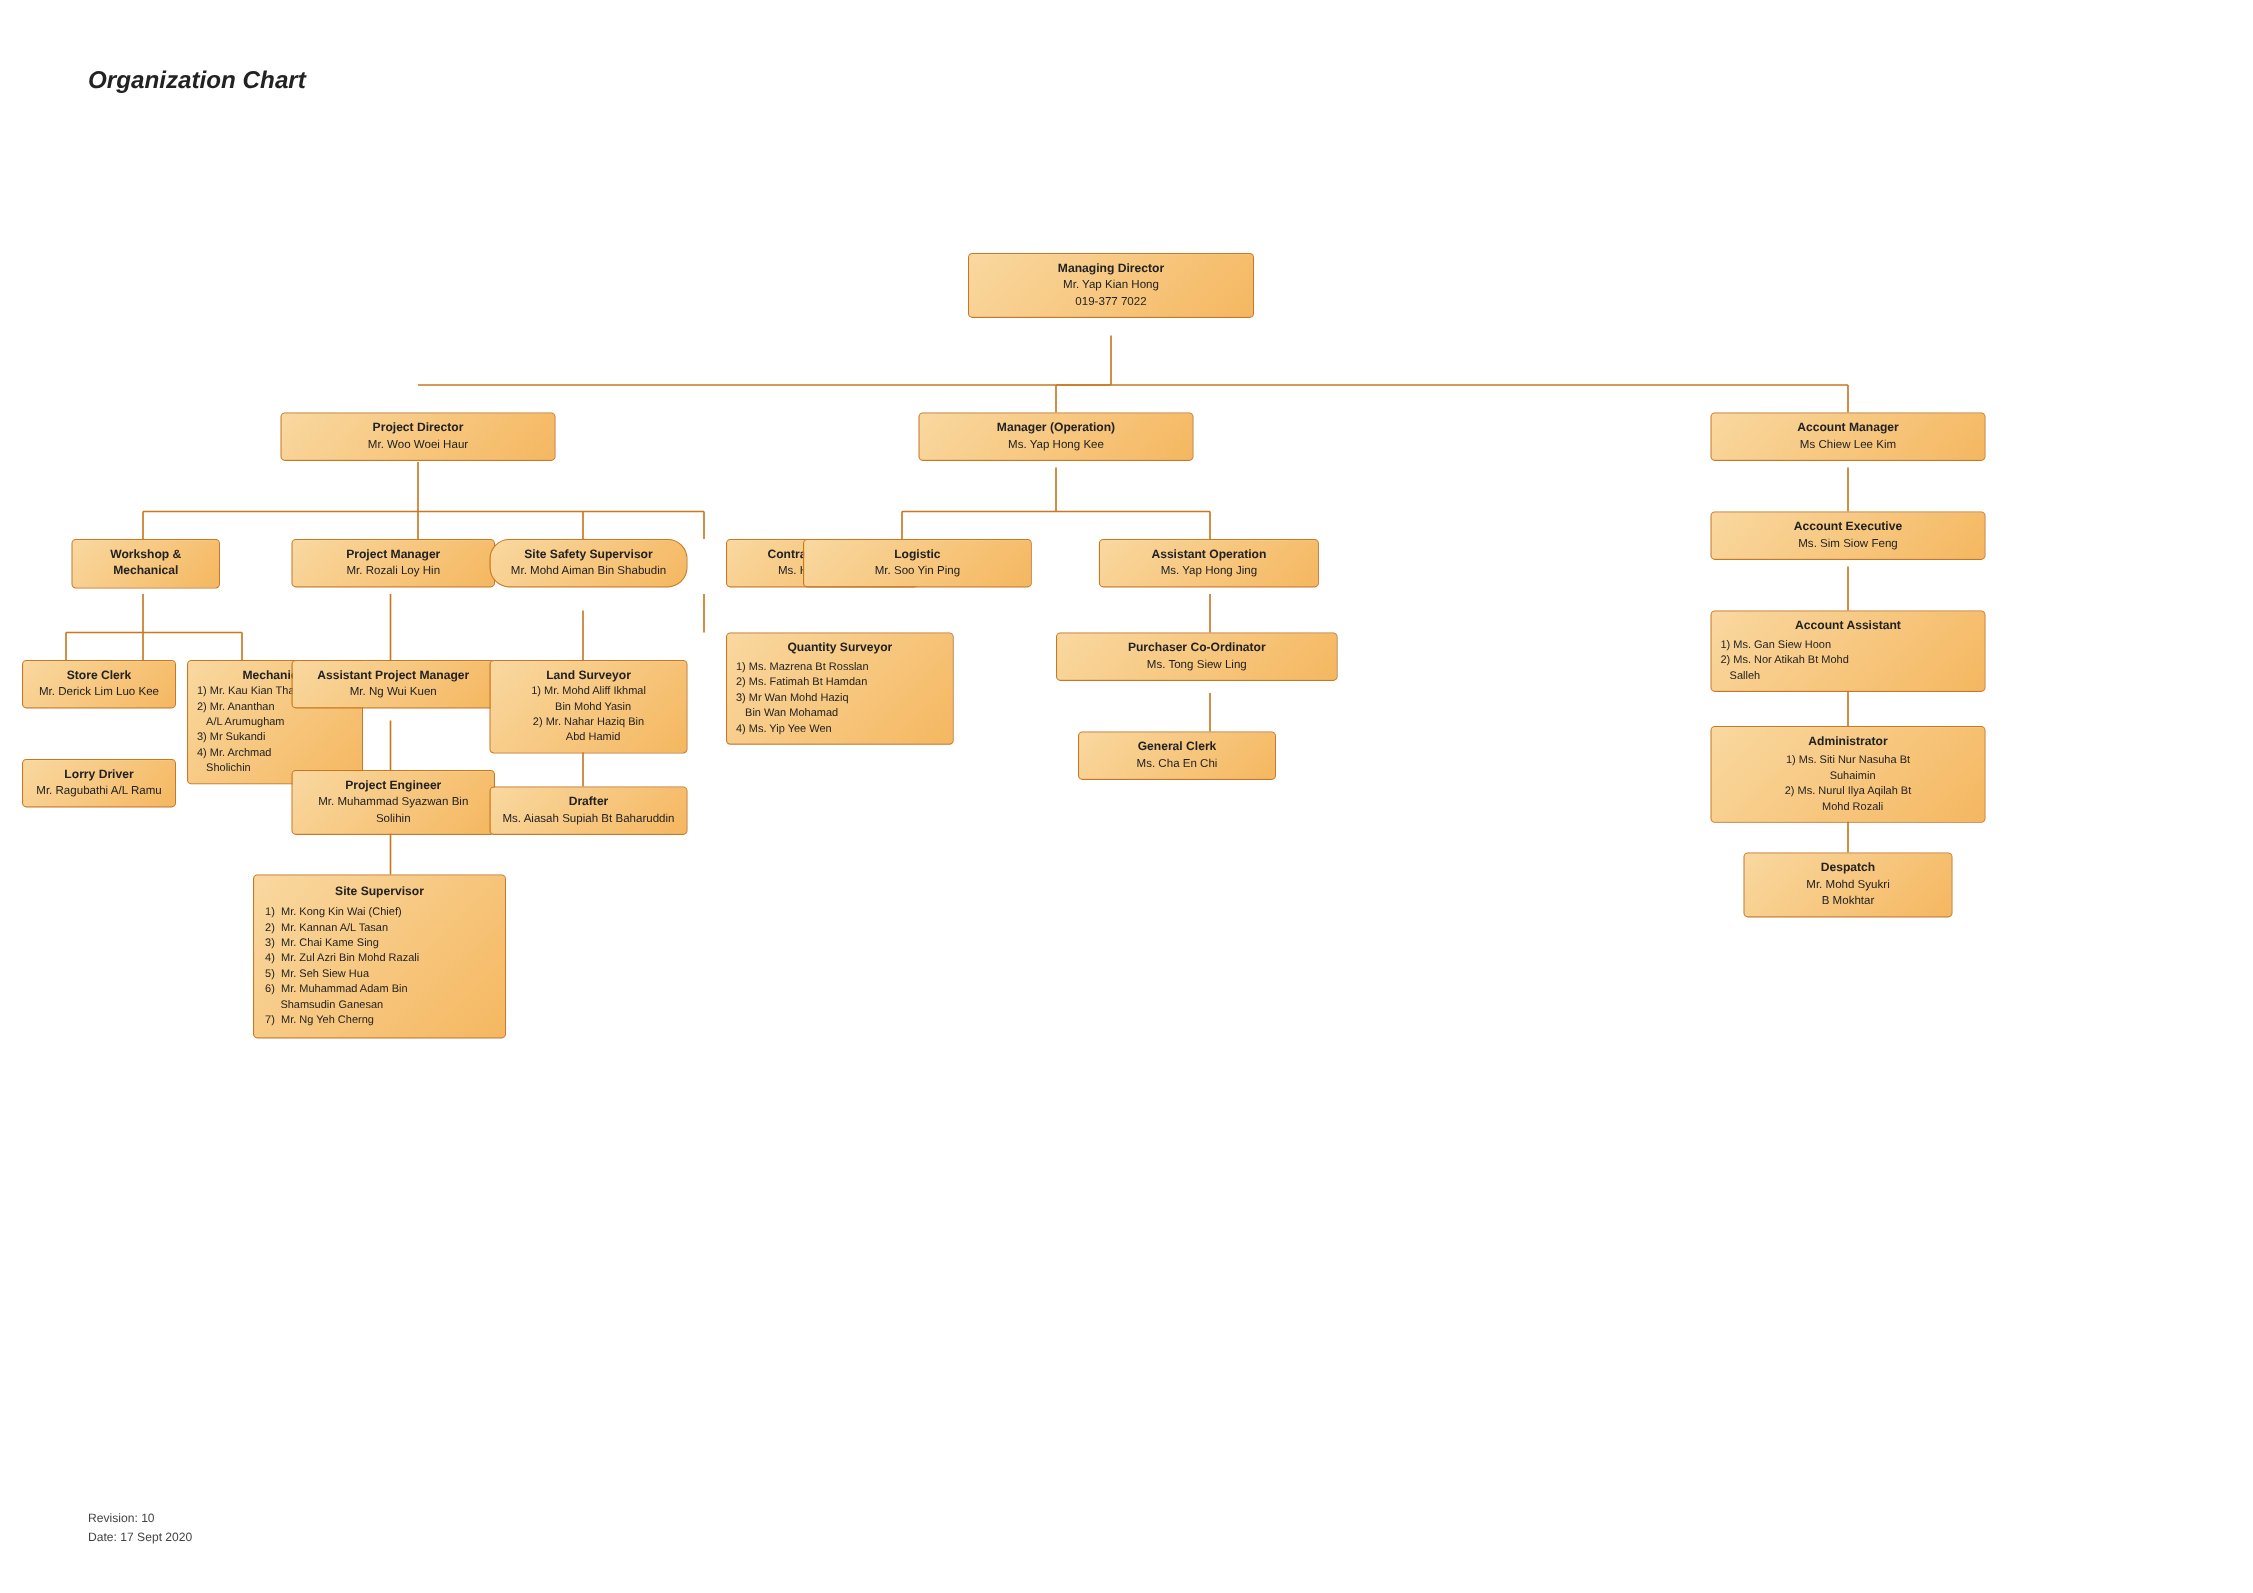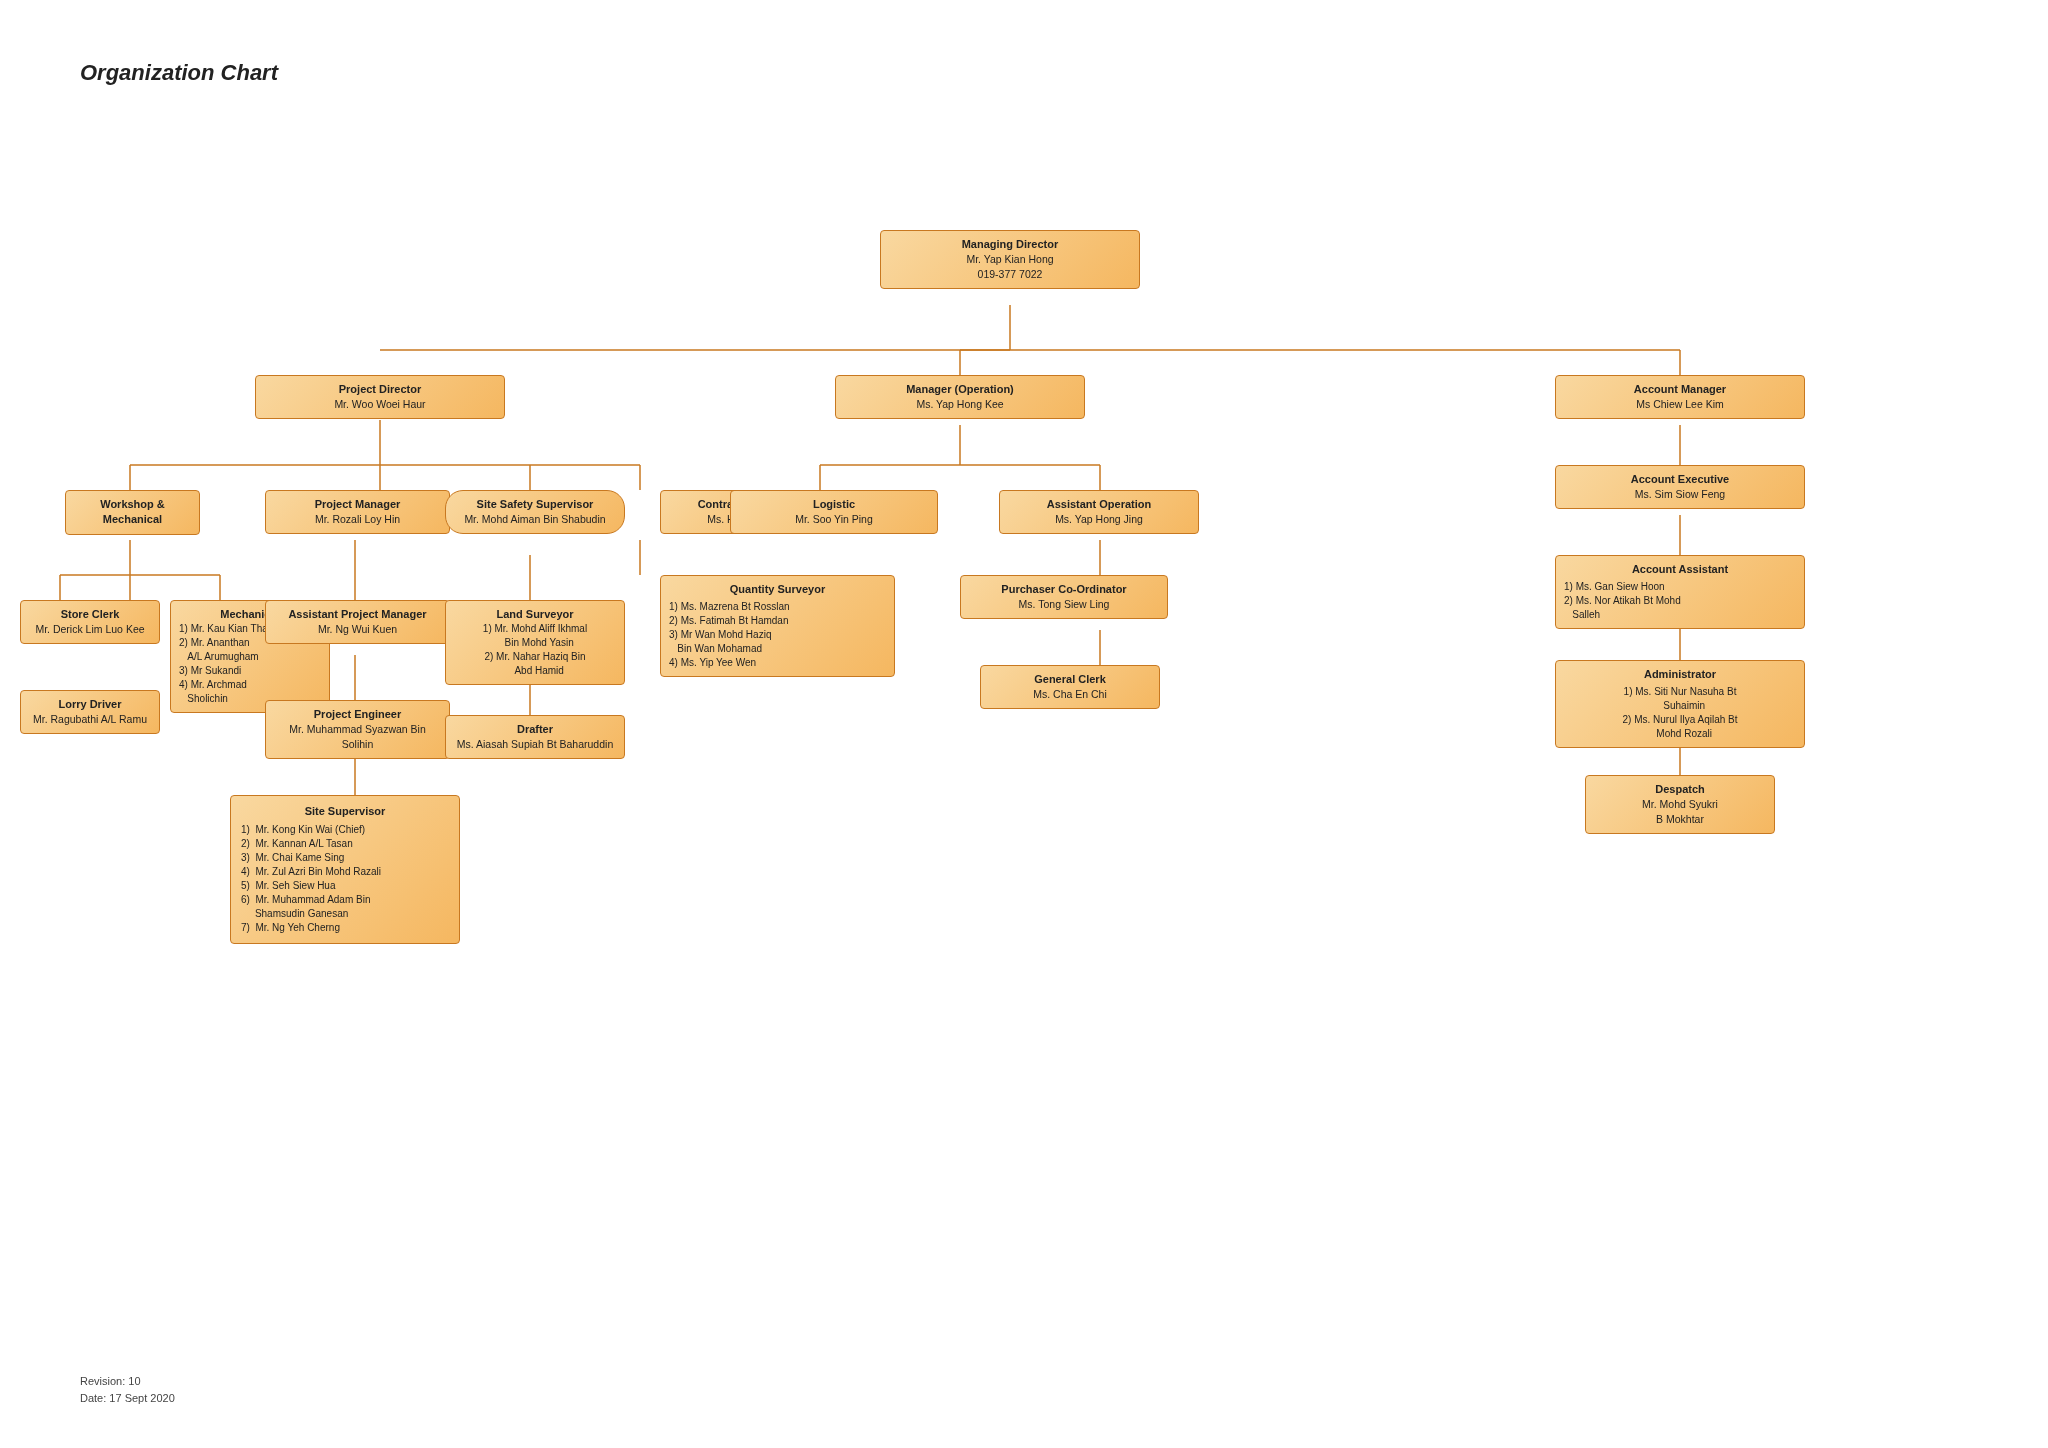--- a/index.html
+++ b/index.html
@@ -244,32 +244,32 @@
       2) Mr. Nahar Haziq Bin<br>
       &nbsp;&nbsp;&nbsp;Abd Hamid
     </div>
   </div>
 
   <div class="box" style="left:445px; top:605px; width:180px;">
     <div class="title">Drafter</div>
     <div>Ms. Aiasah Supiah Bt Baharuddin</div>
   </div>
 
-  <div class="box" style="left:660px; top:465px; width:235px;">
+  <div class="box" style="left:660px; top:465px; width:207px;">
     <div class="title">Quantity Surveyor</div>
     <div style="text-align:left; font-size:10px; margin-top:3px;">
       1) Ms. Mazrena Bt Rosslan<br>
       2) Ms. Fatimah Bt Hamdan<br>
       3) Mr Wan Mohd Haziq<br>
       &nbsp;&nbsp;&nbsp;Bin Wan Mohamad<br>
       4) Ms. Yip Yee Wen
     </div>
   </div>
 
-  <div class="box" style="left:960px; top:465px; width:208px;">
+  <div class="box" style="left:960px; top:465px; width:256px;">
     <div class="title">Purchaser Co-Ordinator</div>
     <div>Ms. Tong Siew Ling</div>
   </div>
 
   <div class="box" style="left:980px; top:555px; width:180px;">
     <div class="title">General Clerk</div>
     <div>Ms. Cha En Chi</div>
   </div>
 
   <div class="box" style="left:1555px; top:445px; width:250px;">

